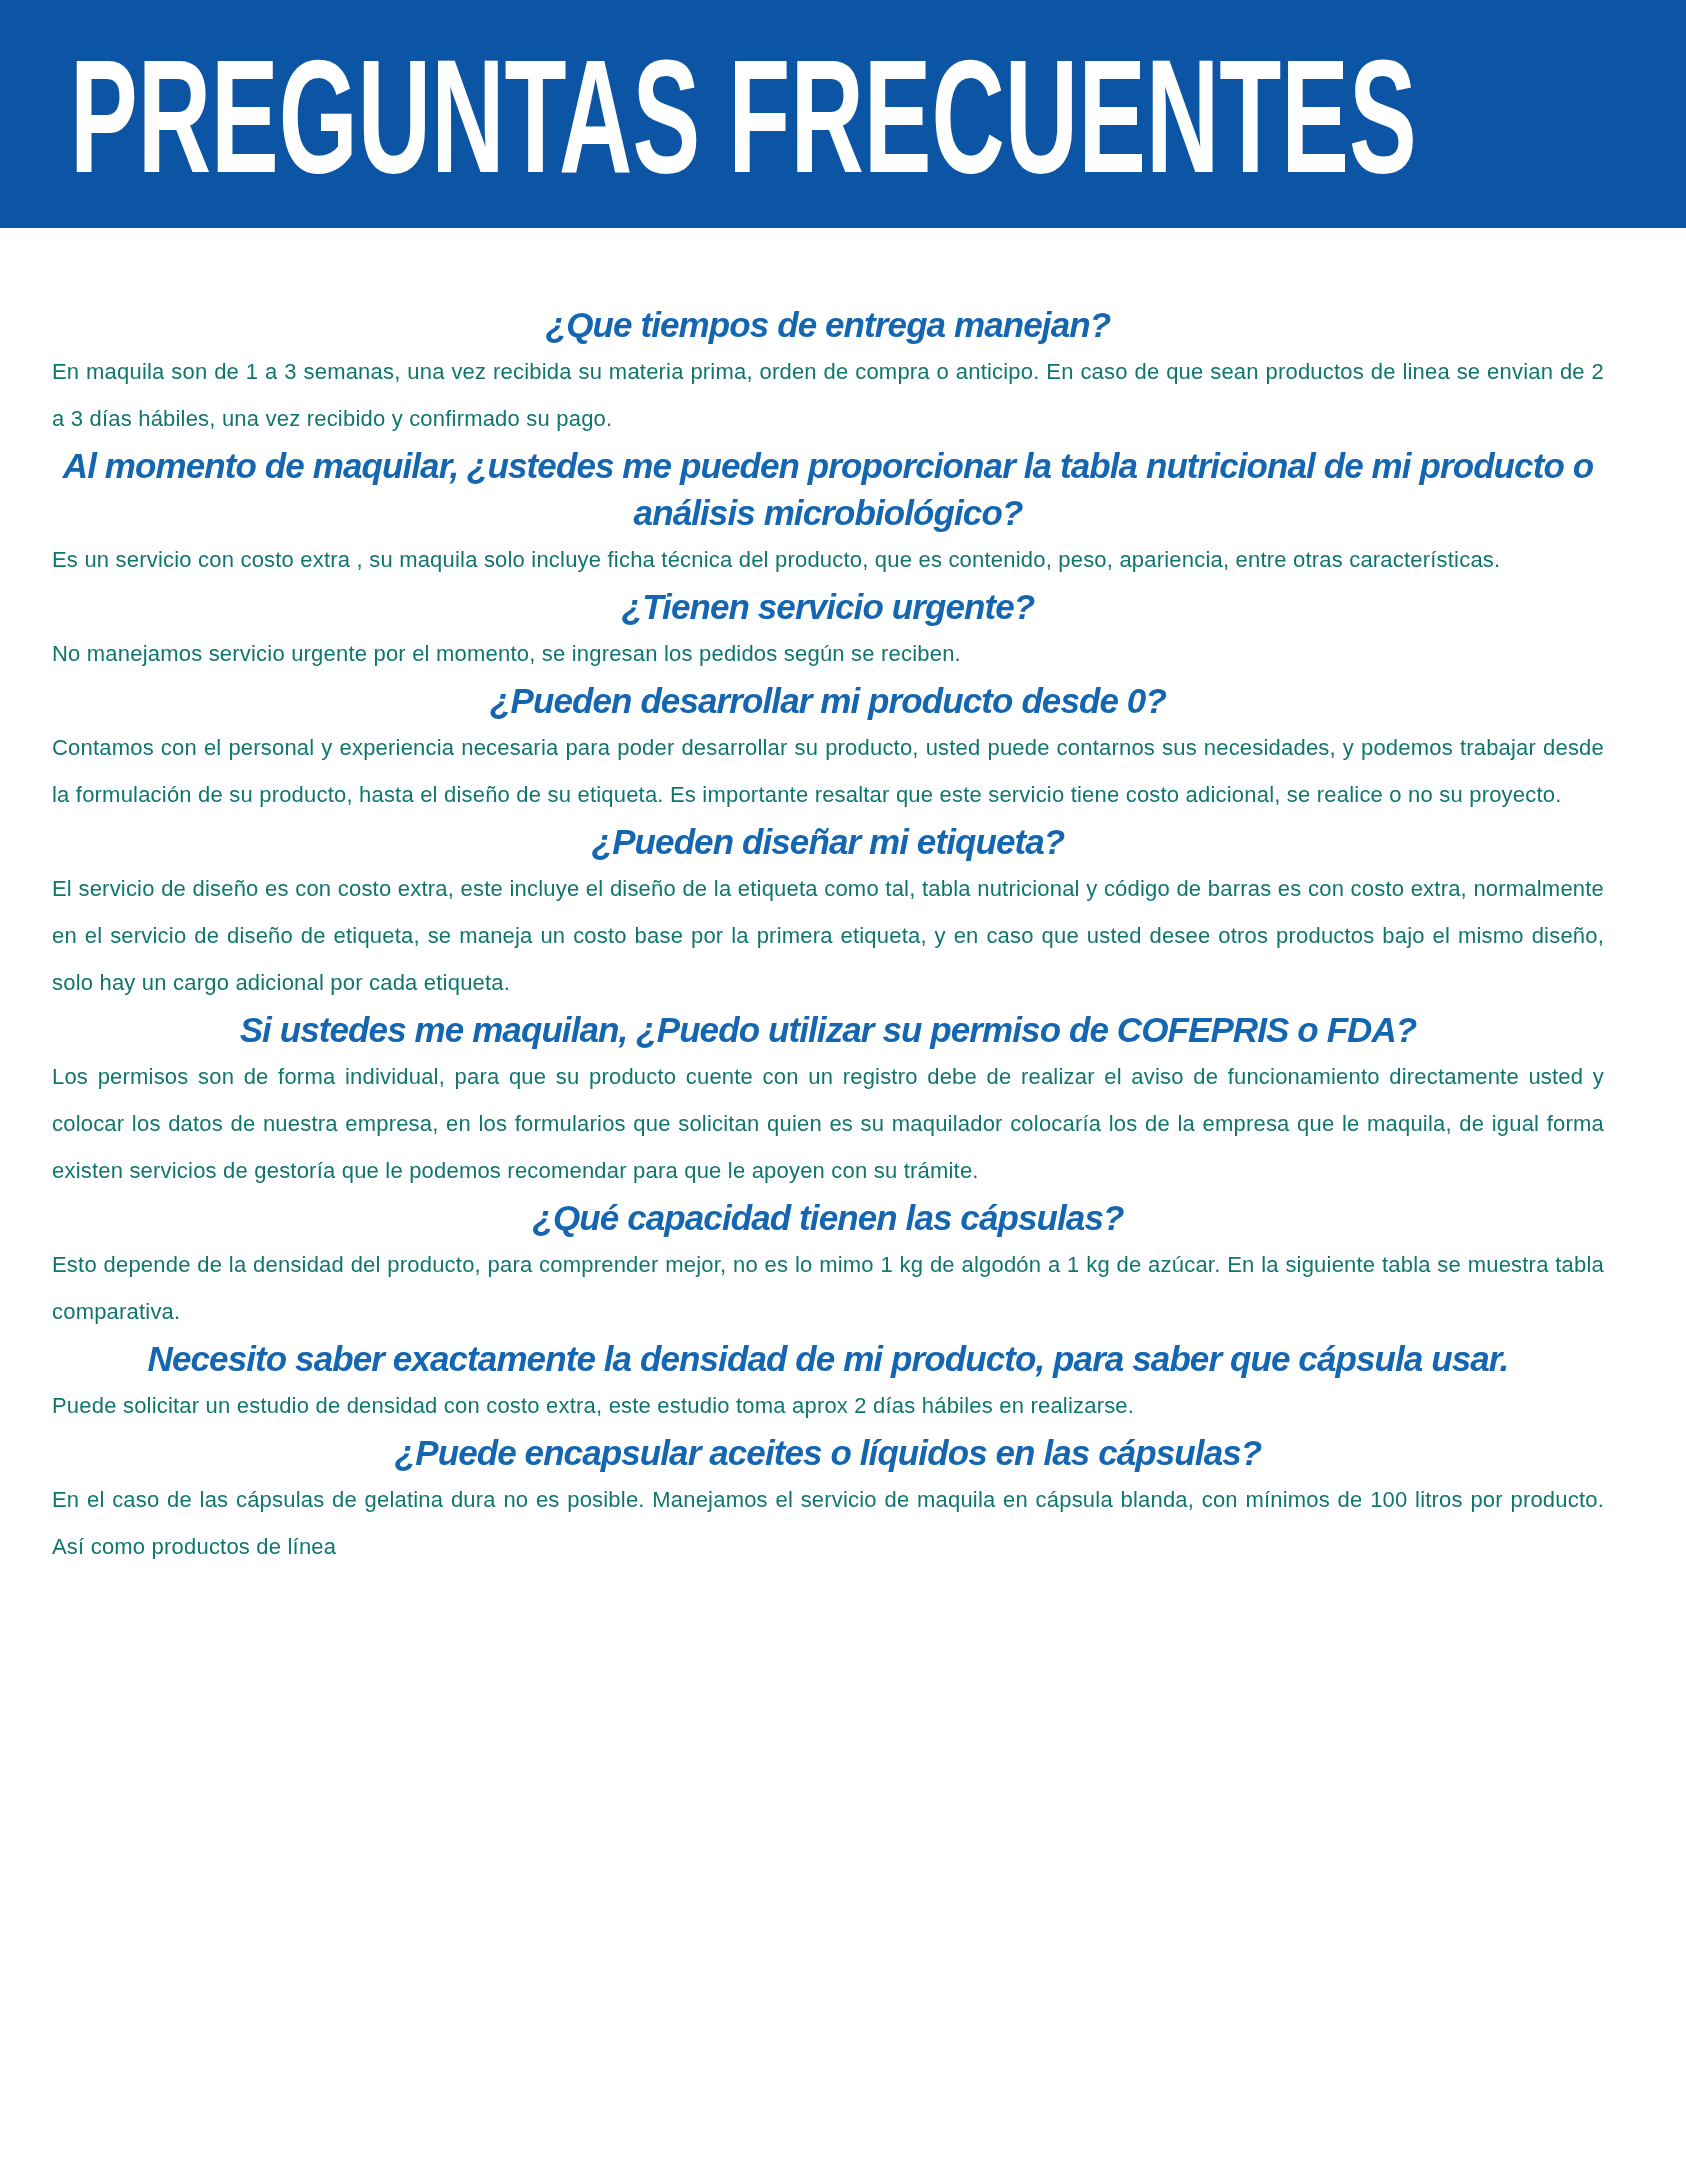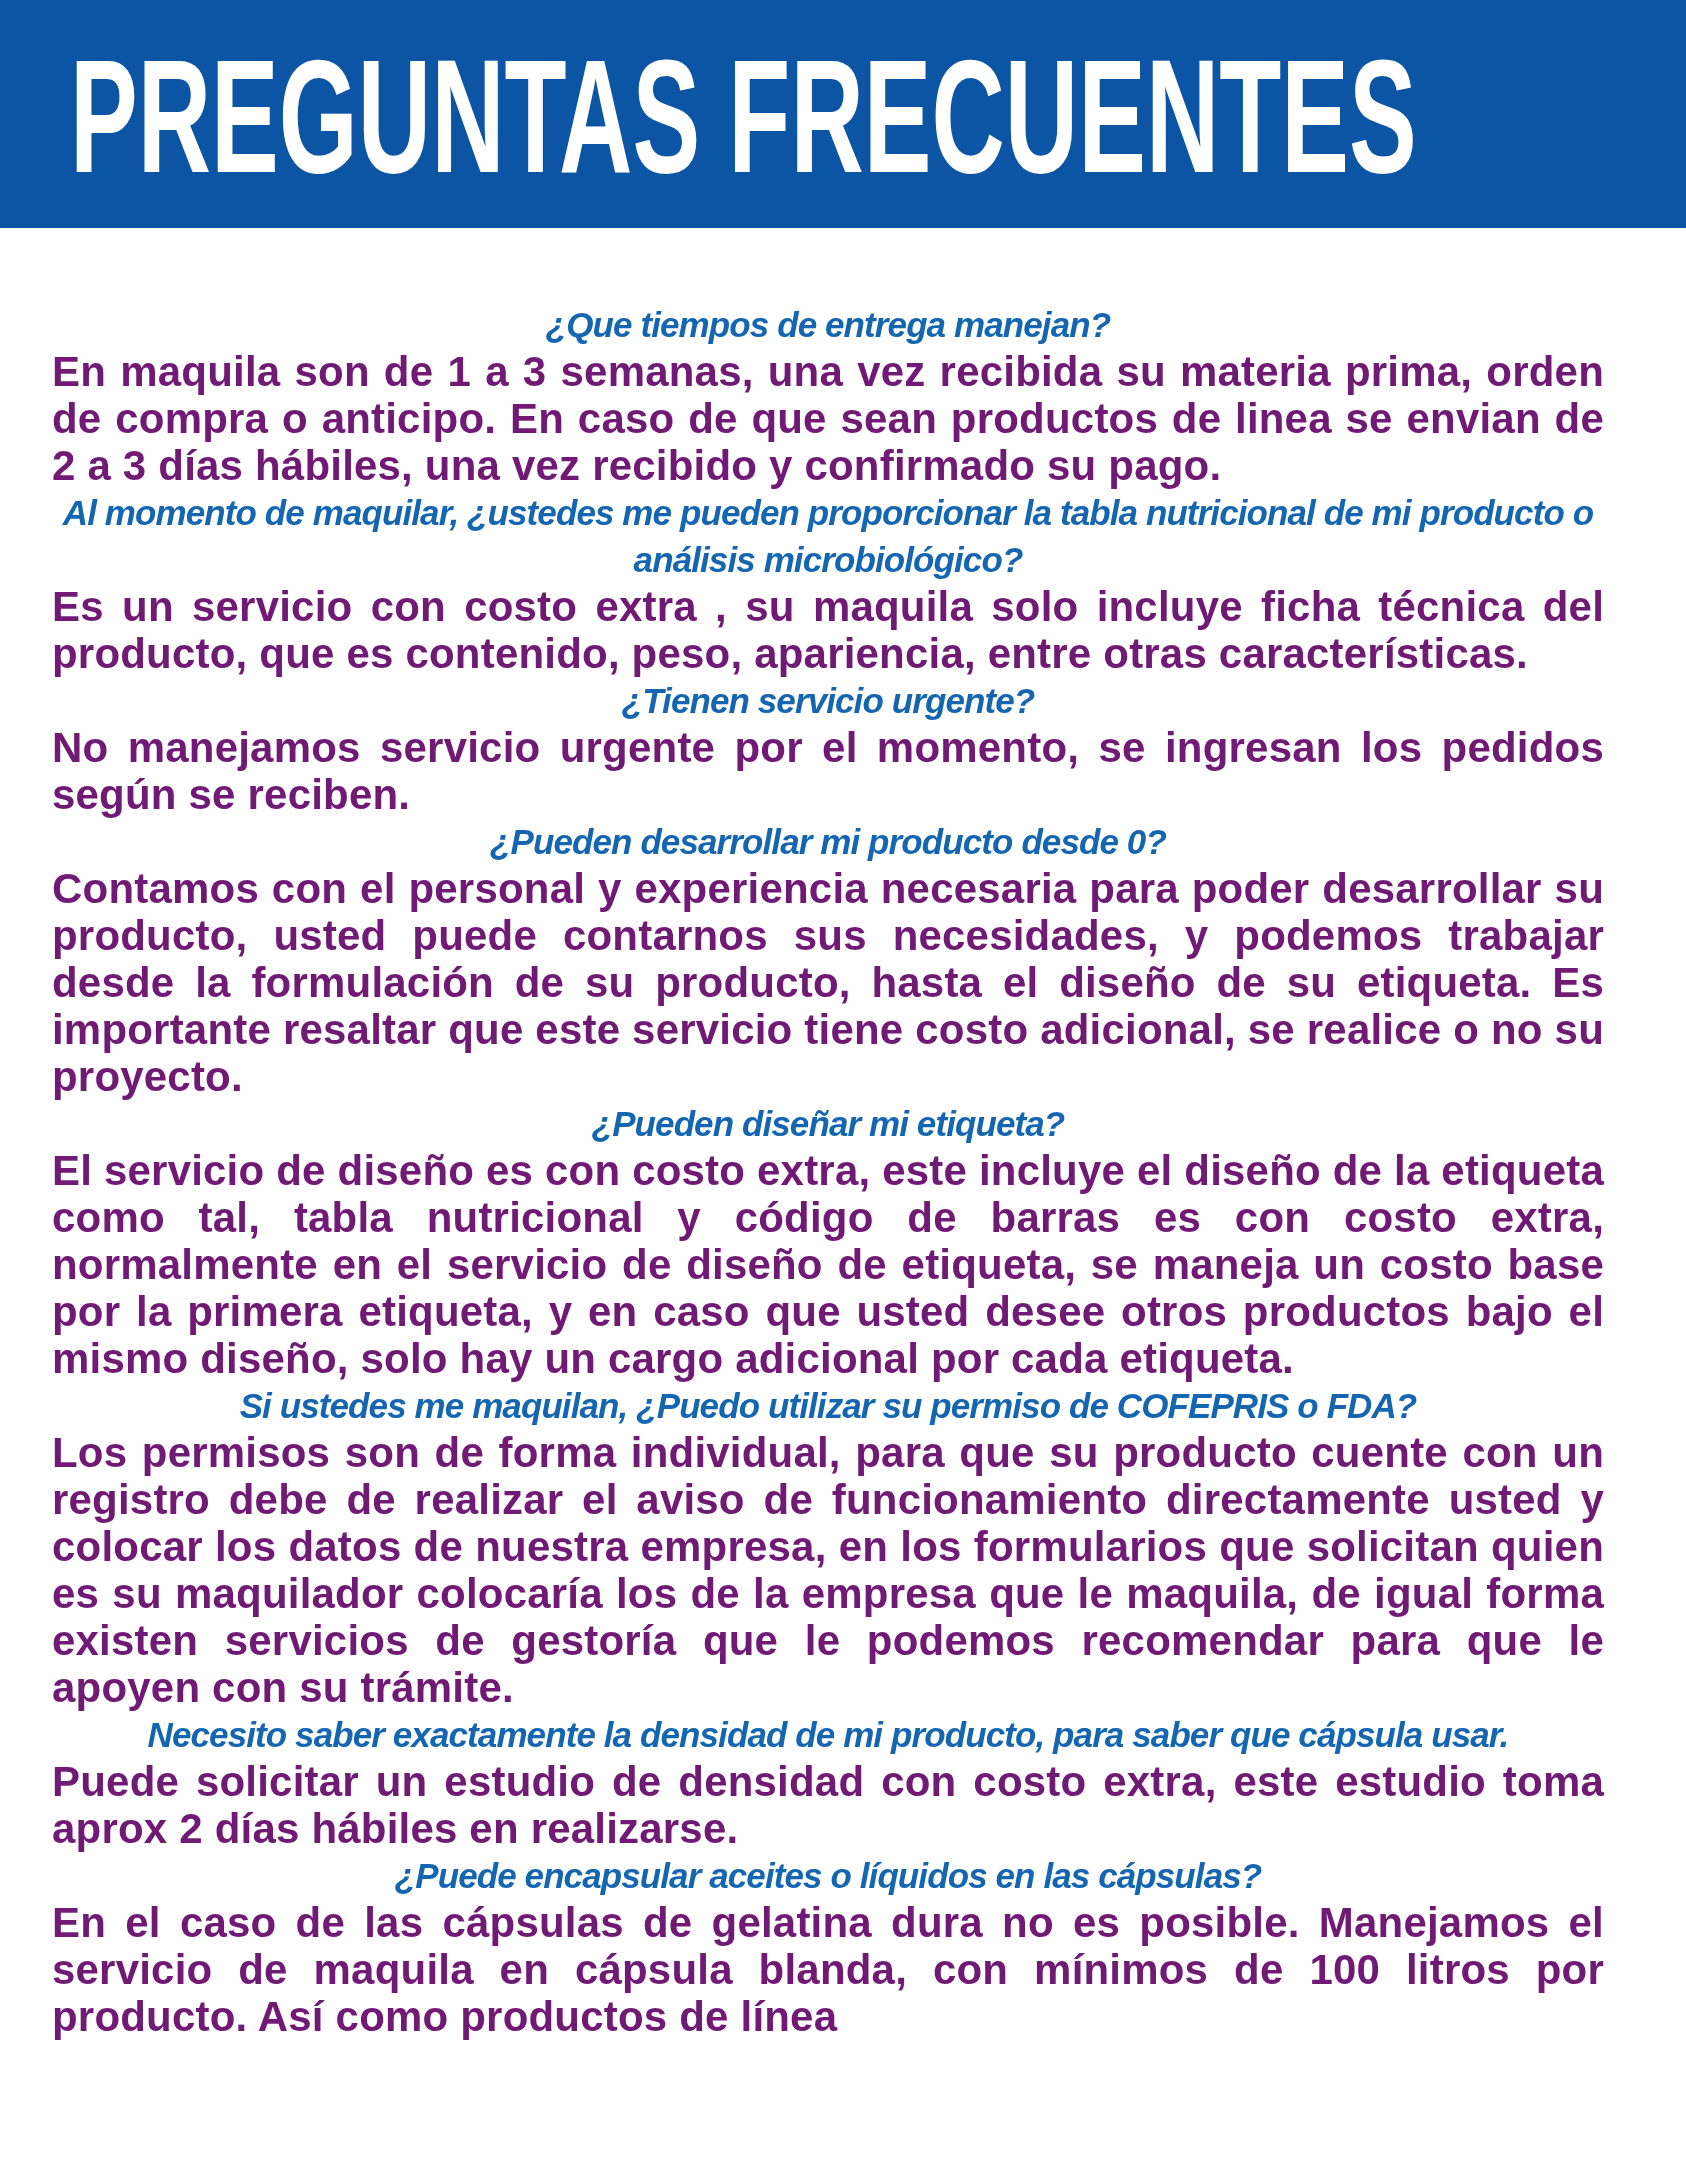--- a/index.html
+++ b/index.html
@@ -43,24 +43,24 @@
     font-size: 35px;
     line-height: 47px;
     font-weight: bold;
     font-style: italic;
     letter-spacing: -0.9px;
     color: #1566b1;
     text-align: center;
   }
   .answer {
     margin: 0;
-    font-size: 42px;
+    font-size: 22px;
     line-height: 47px;
-    font-weight: bold;
-    color: #701a75;
+    font-weight: normal;
+    color: #0f766e;
     text-align: justify;
     letter-spacing: 0.2px;
   }
 </style>
 </head>
 <body>
 
 <div class="page">
 
   <header class="header-banner">
@@ -95,20 +95,24 @@
     <section class="faq-item">
       <h2 class="question">¿Pueden diseñar mi etiqueta?</h2>
       <p class="answer">El servicio de diseño es con costo extra, este incluye el diseño de la etiqueta como tal, tabla nutricional y código de barras es con costo extra, normalmente en el servicio de diseño de etiqueta, se maneja un costo base por la primera etiqueta, y en caso que usted desee otros productos bajo el mismo diseño, solo hay un cargo adicional por cada etiqueta.</p>
     </section>
 
     <section class="faq-item">
       <h2 class="question">Si ustedes me maquilan, ¿Puedo utilizar su permiso de COFEPRIS o FDA?</h2>
       <p class="answer">Los permisos son de forma individual, para que su producto cuente con un registro debe de realizar el aviso de funcionamiento directamente usted y colocar los datos de nuestra empresa, en los formularios que solicitan quien es su maquilador colocaría los de la empresa que le maquila, de igual forma existen servicios de gestoría que le podemos recomendar para que le apoyen con su trámite.</p>
     </section>
 
+    <section class="faq-item">
+      <h2 class="question">¿Qué capacidad tienen las cápsulas?</h2>
+      <p class="answer">Esto depende de la densidad del producto, para comprender mejor, no es lo mimo 1 kg de algodón a 1 kg de azúcar. En la siguiente tabla se muestra tabla comparativa.</p>
+    </section>
 
     <section class="faq-item">
       <h2 class="question">Necesito saber exactamente la densidad de mi producto, para saber que cápsula usar.</h2>
       <p class="answer">Puede solicitar un estudio de densidad con costo extra, este estudio toma aprox 2 días hábiles en realizarse.</p>
     </section>
 
     <section class="faq-item">
       <h2 class="question">¿Puede encapsular aceites o líquidos en las cápsulas?</h2>
       <p class="answer">En el caso de las cápsulas de gelatina dura no es posible. Manejamos el servicio de maquila en cápsula blanda, con mínimos de 100 litros por producto. Así como productos de línea</p>
     </section>

